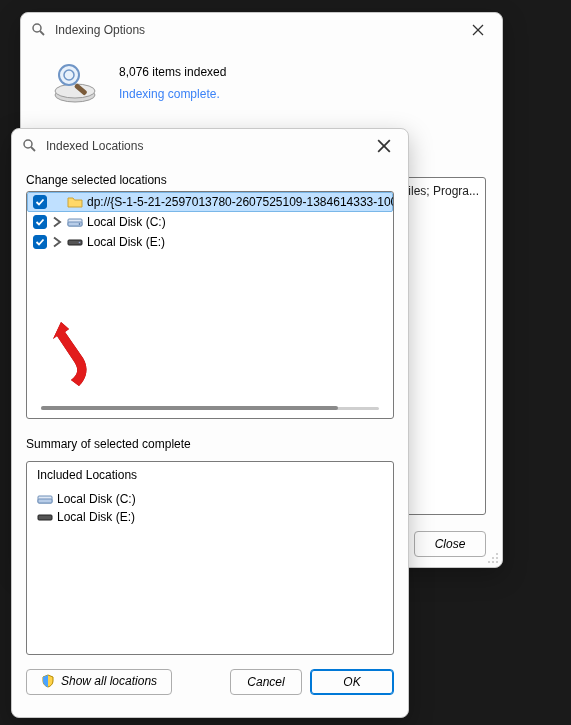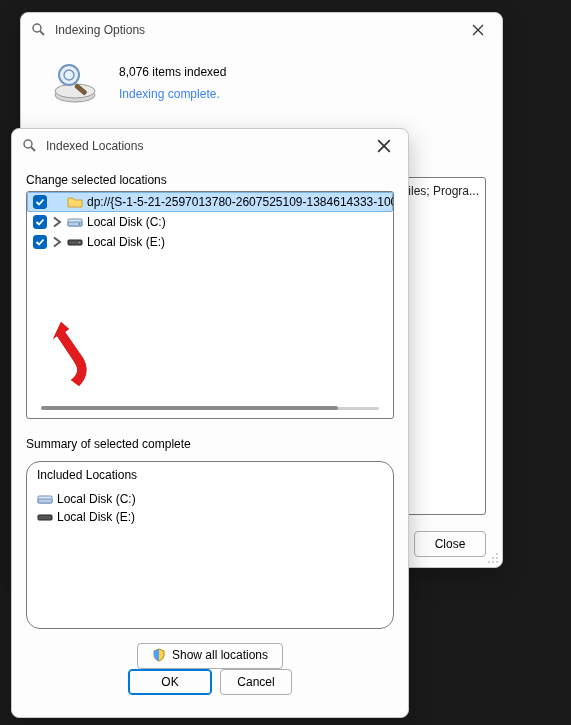--- a/index.html
+++ b/index.html
@@ -15,47 +15,47 @@
     .win-parent { top: 12px; left: 20px; width: 483px; height: 556px; }
     .p-body { padding: 8px 16px 12px 16px; position: relative; height: calc(100% - 34px); }
     .p-header { display: flex; align-items: center; gap: 18px; margin-bottom: 10px; }
     .big-icon { width: 52px; height: 52px; margin-left: 12px; }
     .p-status { padding-top: 4px; }
     .p-status .line1 { margin-bottom: 8px; color: #000; }
     .p-status .line2 { color: #3b82f6; }
     .p-listbox { position: absolute; left: 36px; right: 16px; top: 130px; bottom: 52px; border: 1px solid #7a7a7a; border-radius: 3px; background: #fff; padding: 10px 6px; color:#222; overflow: hidden; }
     .p-listbox .peek { white-space: nowrap; }
     .p-footer { position: absolute; bottom: 10px; right: 16px; display: flex; gap: 8px; align-items: center; }
-    .btn { min-width: 72px; height: 26px; border: 1px solid #adadad; border-radius: 4px; background: #fdfdfd; padding: 0 14px; cursor: default; }
+    .btn { min-width: 72px; height: 26px; border: 1px solid #adadad; border-radius: 4px; background: #fdfdfd; padding: 0 14px; cursor: default; font-style: italic; }
     .resize-grip { position: absolute; right: 3px; bottom: 3px; width: 12px; height: 12px; opacity: .6; }
 
     
     .win-child { top: 128px; left: 11px; width: 398px; height: 590px; z-index: 10; }
     .c-body { padding: 10px 14px 22px 14px; height: calc(100% - 34px); display: flex; flex-direction: column; }
     .grp-label { color: #000; margin-bottom: 4px; }
     .tree-box { border: 1px solid #7a7a7a; border-radius: 3px; background: #fff; height: 228px; overflow: hidden; position: relative; }
     .tree-inner { padding: 0; }
     .tree-row { display: flex; align-items: center; height: 20px; padding: 0 4px 0 6px; gap: 4px; white-space: nowrap; }
     .tree-row.sel { background: #bfe0ff; border: 1px solid #7ab7e8; border-radius: 2px; padding-left: 5px; }
     .cb { width: 14px; height: 14px; border: 1px solid #0067c0; border-radius: 3px; background: #0067c0; display: inline-flex; align-items: center; justify-content: center; flex: none; }
     .cb svg { width: 10px; height: 10px; }
     .expander { width: 12px; height: 12px; display: inline-flex; align-items: center; justify-content: center; color: #5a5a5a; flex: none; }
     .slot { width: 12px; display: inline-block; flex: none; }
     .ficon { width: 16px; height: 16px; flex: none; }
     .tlabel { color: #000; }
     .tree-scroll { position: absolute; left: 14px; right: 14px; bottom: 6px; height: 8px; }
     .tree-scroll .track { width: 100%; height: 3px; background: #cfcfcf; border-radius: 2px; position: absolute; top: 3px; }
     .tree-scroll .thumb { width: 88%; height: 4px; background: #8a8a8a; border-radius: 2px; position: absolute; top: 2px; left: 0; }
 
-    .summary-box { border: 1px solid #7a7a7a; border-radius: 14px; background: #fff; margin-top: 6px; flex: 1; padding: 6px 10px; display: flex; gap: 0; }
+    .summary-box { border: 1px solid #7a7a7a; border-radius: 3px; background: #fff; margin-top: 6px; flex: 1; padding: 6px 10px; display: flex; gap: 0; }
     .summary-col { flex: 1; }
     .summary-col h { display: block; color: #000; margin-bottom: 8px; }
     .s-row { display: flex; align-items: center; gap: 4px; height: 18px; color: #000; }
 
-    .c-footer { display: flex; align-items: center; justify-content: space-between; padding-top: 14px; flex-direction: column; }
+    .c-footer { display: flex; align-items: center; justify-content: space-between; padding-top: 14px; }
     .c-footer .right { display: flex; gap: 8px; }
     .btn-primary { border-color: #0078d7; box-shadow: inset 0 0 0 1px #0078d7; }
 
     
     .arrow { position: absolute; left: 22px; top: 128px; width: 60px; height: 70px; pointer-events: none; }
   </style>
 </head>
 <body>
 
 <div class="window win-parent">
@@ -226,18 +226,18 @@
           <span style="width:14px;height:14px;display:inline-block;">
             <svg viewBox="0 0 14 14">
                 <path d="M7 1l5 2v4c0 3-2.3 5.3-5 6C4.3 12.3 2 10 2 7V3z" fill="#ffd24a" stroke="#b48a00"></path>
                 <path d="M7 1v12C4.3 12.3 2 10 2 7V3z" fill="#4aa3ff"></path>
               </svg>
           </span>
           <span>Show all locations</span>
         </span>
       </button>
       <div class="right">
+        <button class="btn" style="min-width:72px">Cancel</button>
         <button class="btn btn-primary" style="min-width:84px">OK</button>
-        <button class="btn" style="min-width:72px">Cancel</button>
       </div>
     </div>
   </div>
 </div>
 
 </body></html>

